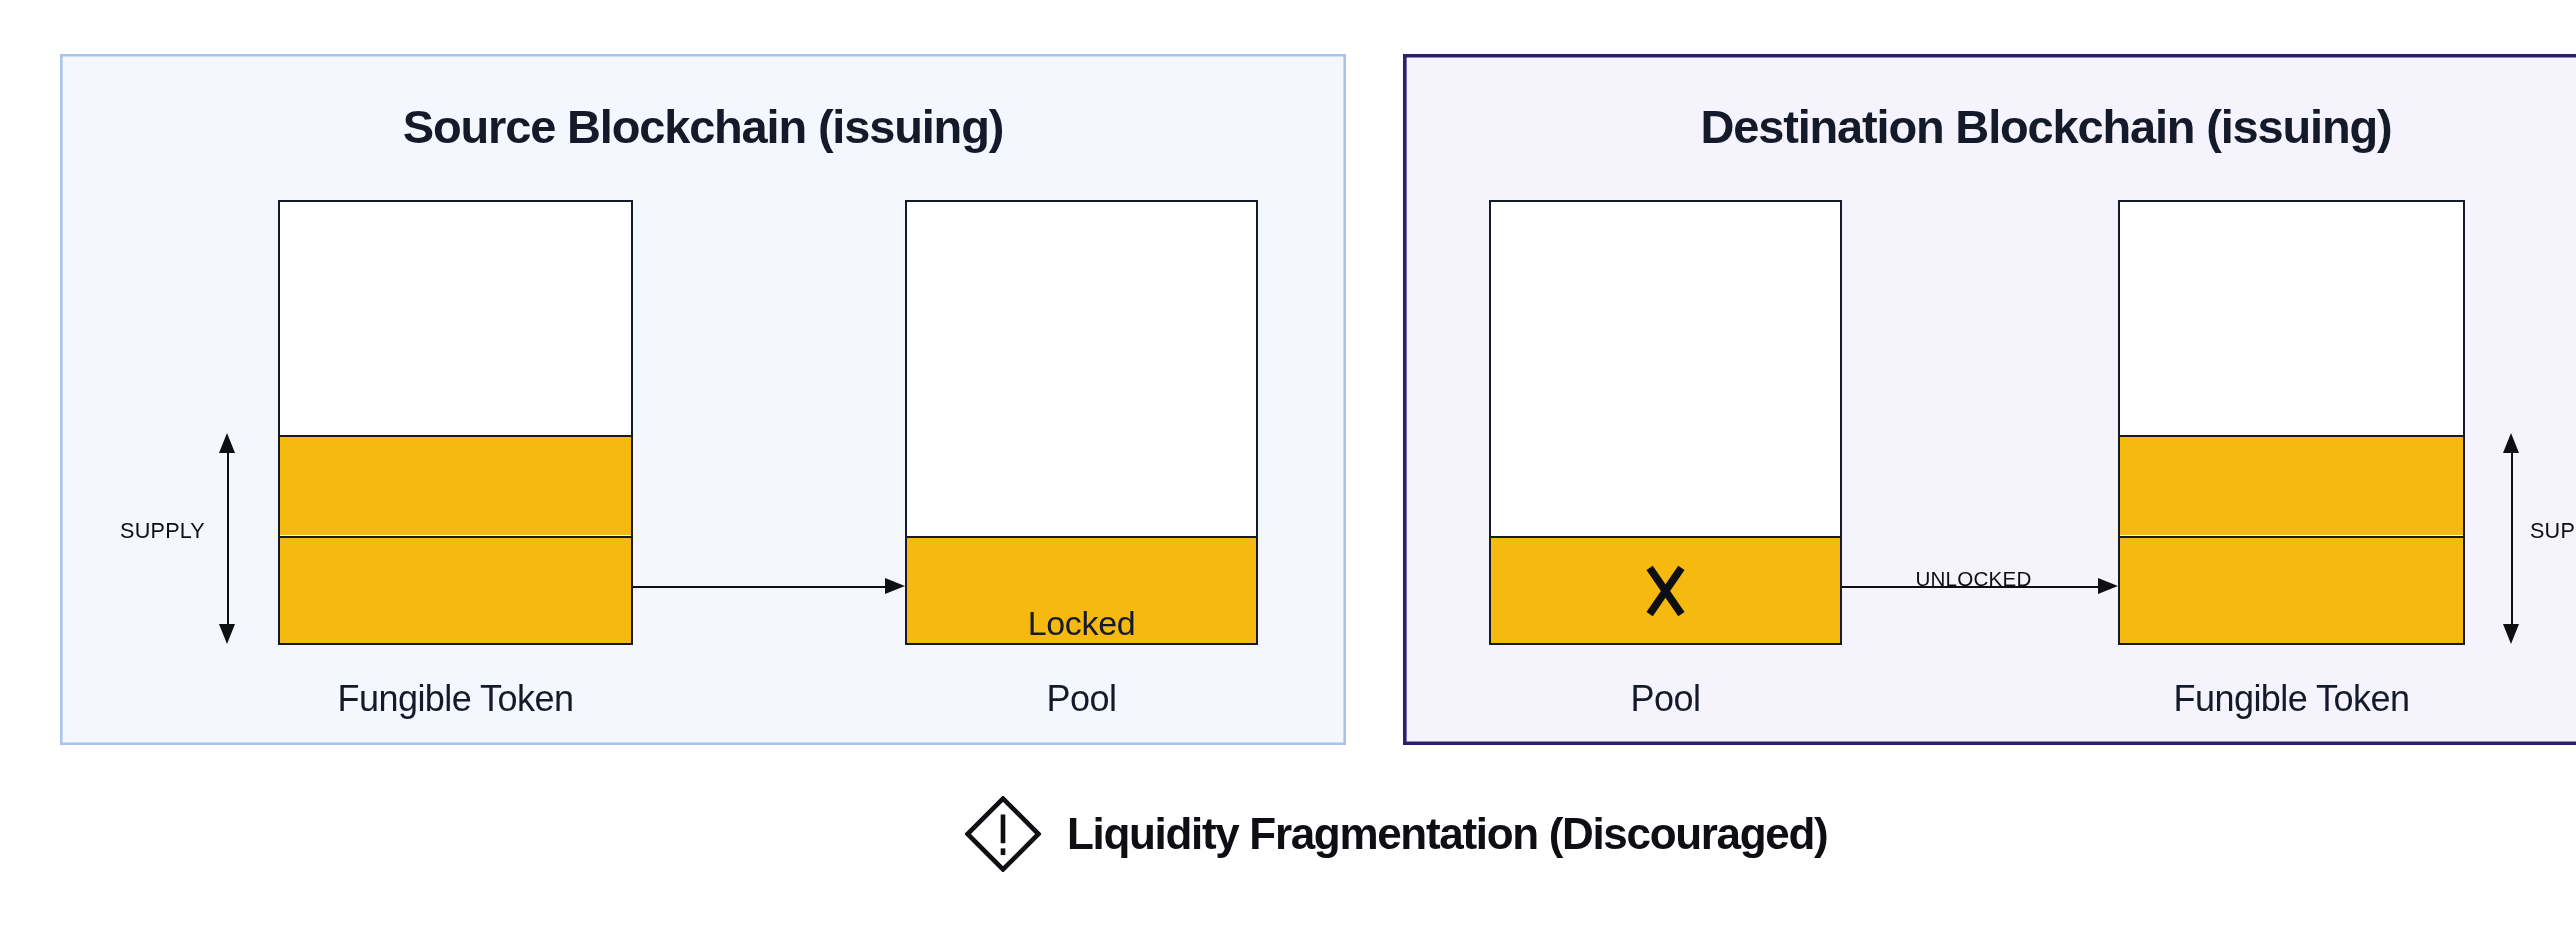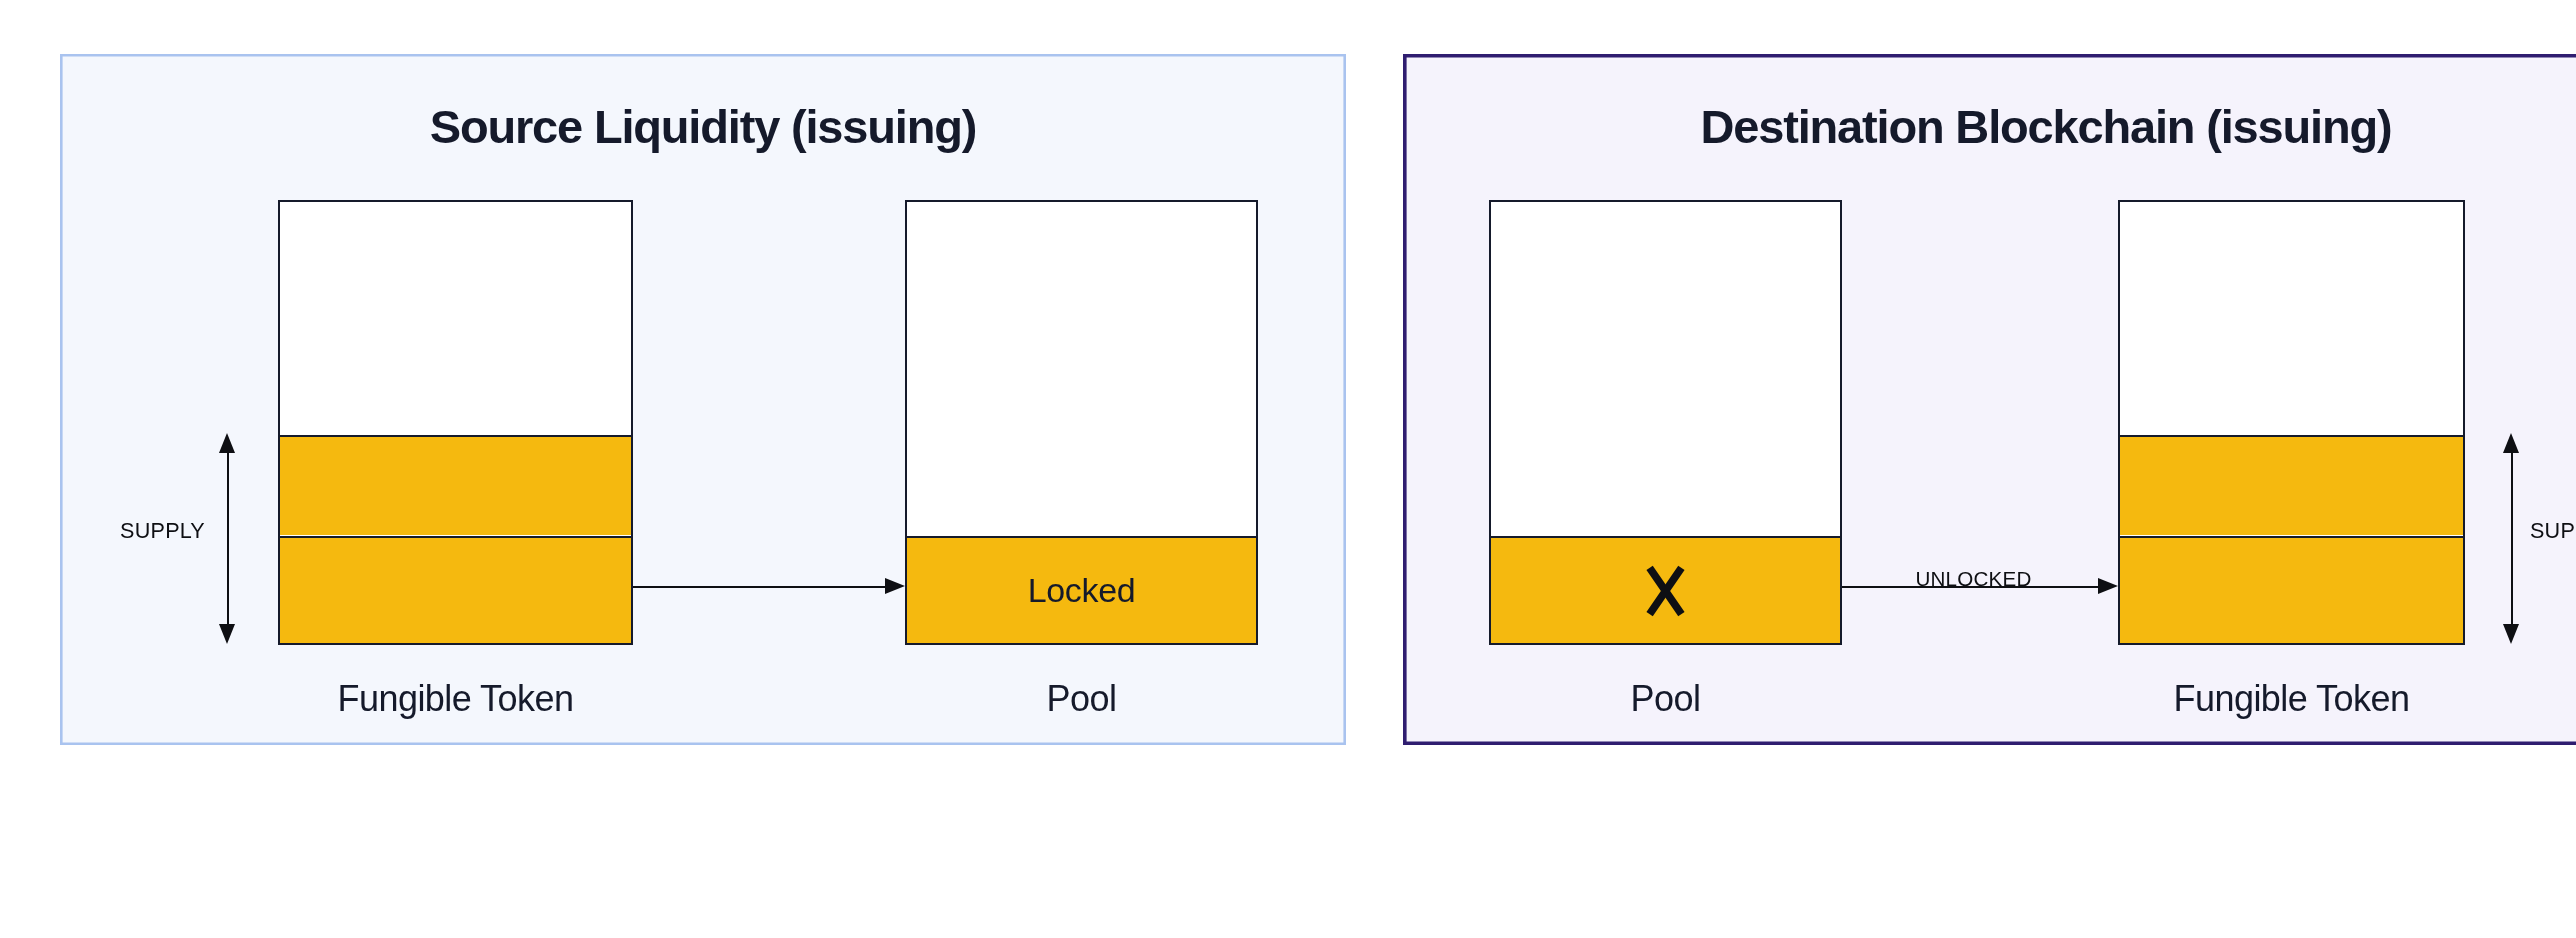--- a/index.html
+++ b/index.html
@@ -117,42 +117,42 @@
     line-height: 1; color: var(--black); white-space: nowrap;
   }
   .icon-svg { display: block; }
 </style>
 </head>
 <body>
 
 <div class="stage">
 
   <section class="panel source">
-    <h2 class="panel-title">Source Liquidity (issuing)</h2>
+    <h2 class="panel-title">Source Blockchain (issuing)</h2>
 
     <div class="v-arrow" style="left:159px; top:379px; height:211px;">
       <div class="head-up"></div>
       <div class="shaft"></div>
       <div class="head-down"></div>
     </div>
     <div class="small-caps-label" style="left:53px; top:464px; width:92px; text-align:right;">SUPPLY</div>
 
     <div class="bar-box" style="left:218px; width:355px;">
       <div class="orange-block" style="top:233px; height:100px;"></div>
       <div class="orange-block" style="top:334px; height:107px;"></div>
     </div>
     <div class="box-label" style="left:218px; width:355px;">Fungible Token</div>
 
     <div class="h-arrow" style="left:573px; top:524px; width:272px;">
       <div class="shaft"></div>
       <div class="head-right"></div>
     </div>
 
     <div class="bar-box" style="left:845px; width:353px;">
-      <div class="orange-block center-content" style="top:334px; height:107px;">
+      <div class="orange-block center-content" style="top:334px; height:107px;align-items:flex-end;">
         <span class="locked-text">Locked</span>
       </div>
     </div>
     <div class="box-label" style="left:845px; width:353px;">Pool</div>
   </section>
 
   <section class="panel destination">
     <h2 class="panel-title">Destination Blockchain (issuing)</h2>
 
     <div class="bar-box" style="left:86px; width:353px;">
@@ -178,15 +178,23 @@
     <div class="box-label" style="left:715px; width:347px;">Fungible Token</div>
 
     <div class="v-arrow" style="left:1100px; top:379px; height:211px;">
       <div class="head-up"></div>
       <div class="shaft"></div>
       <div class="head-down"></div>
     </div>
     <div class="small-caps-label" style="left:1127px; top:464px; width:103px; text-align:left;">SUPPLY</div>
   </section>
 
+  <div class="caption-row">
+    <svg class="icon-svg" width="76" height="76" viewBox="0 0 148 148">
+      <polygon points="74,5 143,74 74,143 5,74" fill="none" stroke="#0e0f13" stroke-width="9"></polygon>
+      <rect x="69.5" y="36" width="9" height="56" fill="#0e0f13"></rect>
+      <rect x="69.5" y="102" width="9" height="13" fill="#0e0f13"></rect>
+    </svg>
+    <span class="caption-text">Liquidity Fragmentation (Discouraged)</span>
+  </div>
 
 </div>
 
 
 </body></html>

